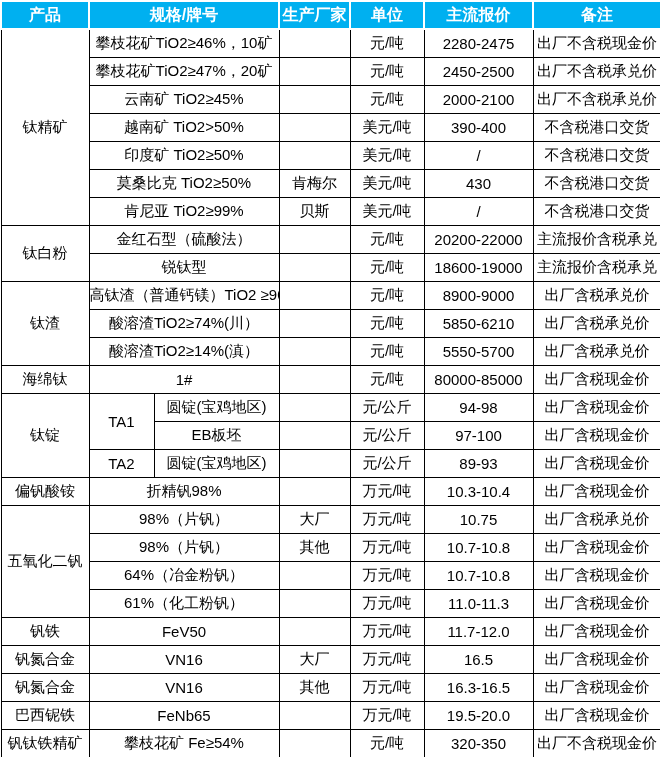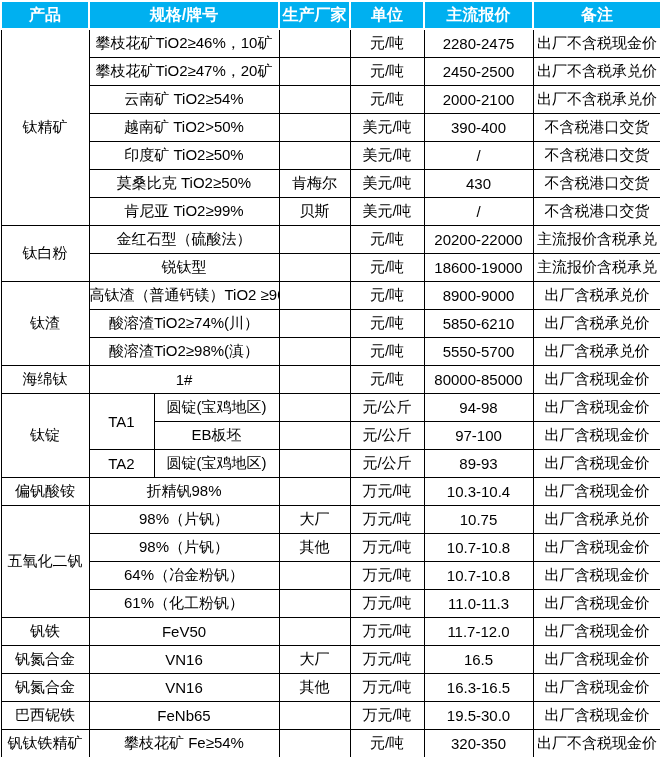--- a/index.html
+++ b/index.html
@@ -76,21 +76,21 @@
         <td class="note">出厂不含税现金价</td>
       </tr>
       <tr>
         <td colspan="2" class="spec">攀枝花矿TiO2≥47%，20矿</td>
         <td class="maker"></td>
         <td class="unit">元/吨</td>
         <td class="price">2450-2500</td>
         <td class="note">出厂不含税承兑价</td>
       </tr>
       <tr>
-        <td colspan="2" class="spec">云南矿 TiO2≥54%</td>
+        <td colspan="2" class="spec">云南矿 TiO2≥45%</td>
         <td class="maker"></td>
         <td class="unit">元/吨</td>
         <td class="price">2000-2100</td>
         <td class="note">出厂不含税承兑价</td>
       </tr>
       <tr>
         <td colspan="2" class="spec">越南矿 TiO2&gt;50%</td>
         <td class="maker"></td>
         <td class="unit">美元/吨</td>
         <td class="price">390-400</td>
@@ -141,21 +141,21 @@
         <td class="note">出厂含税承兑价</td>
       </tr>
       <tr>
         <td colspan="2" class="spec">酸溶渣TiO2≥74%(川）</td>
         <td class="maker"></td>
         <td class="unit">元/吨</td>
         <td class="price">5850-6210</td>
         <td class="note">出厂含税承兑价</td>
       </tr>
       <tr>
-        <td colspan="2" class="spec">酸溶渣TiO2≥98%(滇）</td>
+        <td colspan="2" class="spec">酸溶渣TiO2≥14%(滇）</td>
         <td class="maker"></td>
         <td class="unit">元/吨</td>
         <td class="price">5550-5700</td>
         <td class="note">出厂含税承兑价</td>
       </tr>
       <tr>
         <td class="product">海绵钛</td>
         <td colspan="2" class="spec">1#</td>
         <td class="maker"></td>
         <td class="unit">元/吨</td>
@@ -245,21 +245,21 @@
         <td class="maker">其他</td>
         <td class="unit">万元/吨</td>
         <td class="price">16.3-16.5</td>
         <td class="note">出厂含税现金价</td>
       </tr>
       <tr>
         <td class="product">巴西铌铁</td>
         <td colspan="2" class="spec">FeNb65</td>
         <td class="maker"></td>
         <td class="unit">万元/吨</td>
-        <td class="price">19.5-30.0</td>
+        <td class="price">19.5-20.0</td>
         <td class="note">出厂含税现金价</td>
       </tr>
       <tr>
         <td class="product">钒钛铁精矿</td>
         <td colspan="2" class="spec">攀枝花矿 Fe≥54%</td>
         <td class="maker"></td>
         <td class="unit">元/吨</td>
         <td class="price">320-350</td>
         <td class="note">出厂不含税现金价</td>
       </tr>

